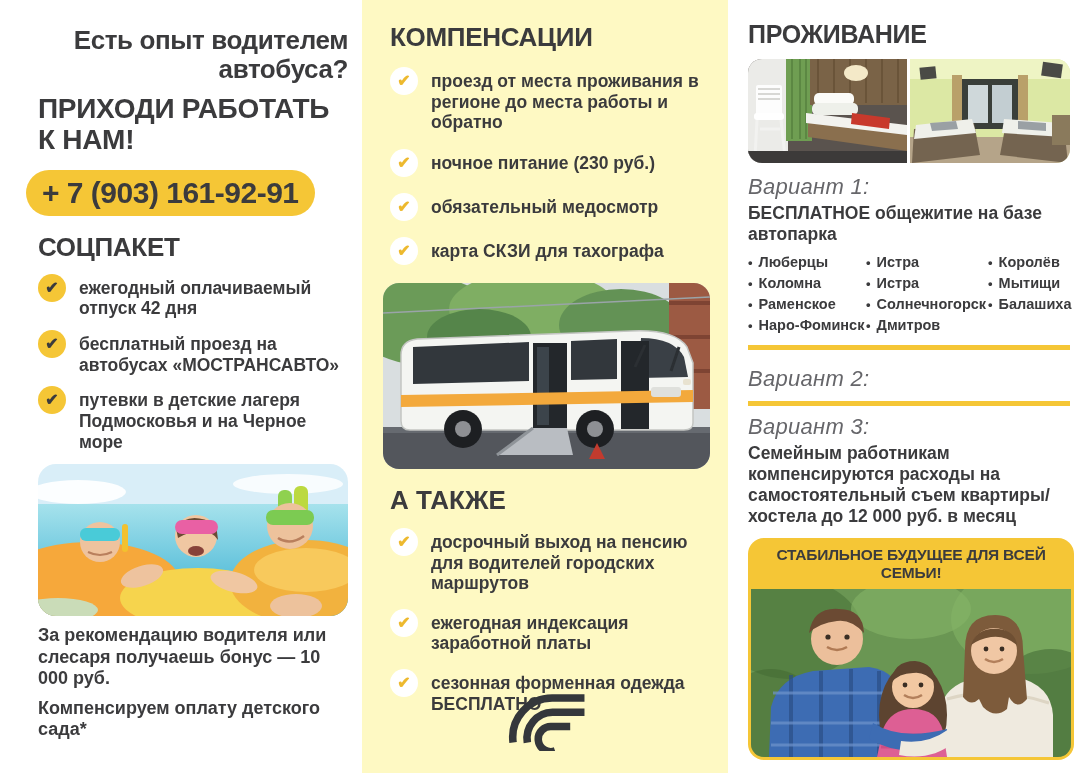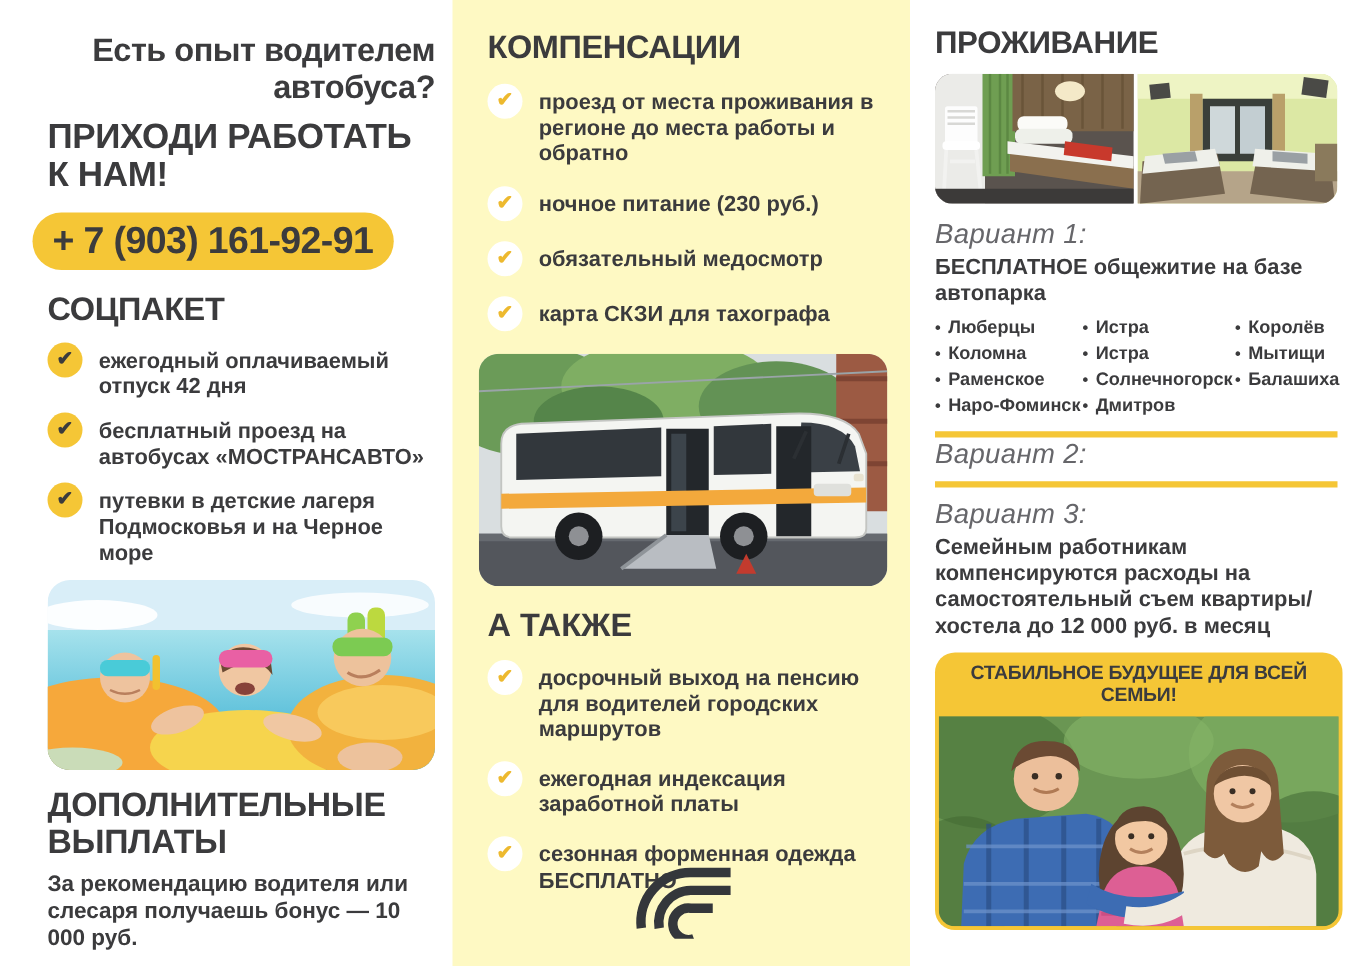--- a/index.html
+++ b/index.html
@@ -109,21 +109,20 @@
         <circle cx="252" cy="62" r="23" fill="#edc29c"></circle>
         <rect x="228" y="46" width="48" height="15" rx="7" fill="#7ccb52"></rect>
         <path d="M240,74 Q252,82 266,72" stroke="#b97f5d" stroke-width="2.5" fill="none"></path>
         <ellipse cx="104" cy="112" rx="22" ry="10" fill="#eec39e" transform="rotate(-18 104 112)"></ellipse>
         <ellipse cx="196" cy="118" rx="24" ry="10" fill="#f0c7a2" transform="rotate(14 196 118)"></ellipse>
         <ellipse cx="258" cy="142" rx="26" ry="12" fill="#edc29c"></ellipse>
         <ellipse cx="20" cy="146" rx="40" ry="12" fill="#bfe8d8" opacity="0.8"></ellipse>
       </svg>
     </div>
 
-    <div class="pay-title">ДОПОЛНИТЕЛЬНЫЕ ВЫПЛАТЫ</div>
     <div class="payment"><span>За рекомендацию водителя или слесаря получаешь бонус </span><b>— 10 000 руб.</b></div>
     <div class="payment"><span>Компенсируем оплату детского сада* </span></div>
     
   </div>
 
   <div class="col-mid">
     <div class="sec-title" style="margin-top:0;">КОМПЕНСАЦИИ</div>
 
     <div class="check-item" style="margin-top:14px;">
       <span class="check w">✔</span>
@@ -299,21 +298,21 @@
           </span>
         <span class="city">
             <span class="dot">•</span>
             <span>Балашиха</span>
           </span>
       </div>
     </div>
 
     <div class="divider"></div>
 
-    <div class="variant-label" style="margin-top:0;">Вариант 2:</div>
+    <div class="variant-label" style="margin-top:16px;">Вариант 2:</div>
 
     <div class="divider"></div>
 
     <div class="variant-label" style="margin-top:8px;">Вариант 3:</div>
     <div class="v-text"><span>Семейным работникам компенсируются расходы на самостоятельный съем квартиры/хостела до </span><span class="xb">12 000 руб.</span><span> в месяц</span></div>
 
     <div class="family-card">
       <div class="family-banner">СТАБИЛЬНОЕ БУДУЩЕЕ ДЛЯ ВСЕЙ СЕМЬИ!</div>
       <div class="family-photo">
         <svg width="320" height="168" viewBox="0 0 320 168" preserveAspectRatio="none">

